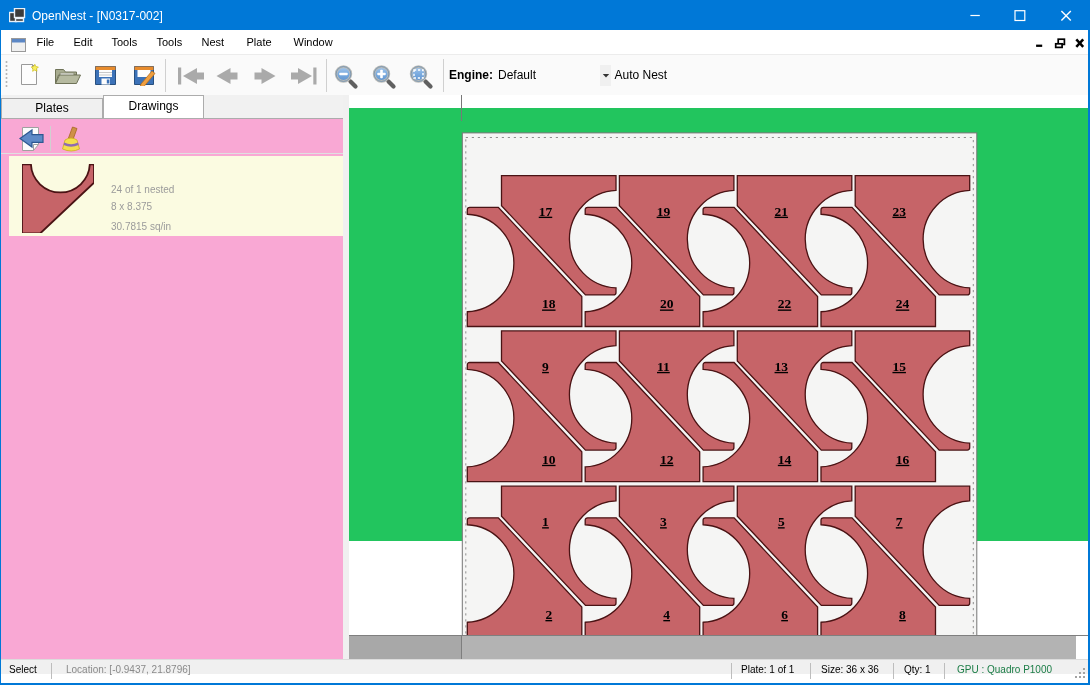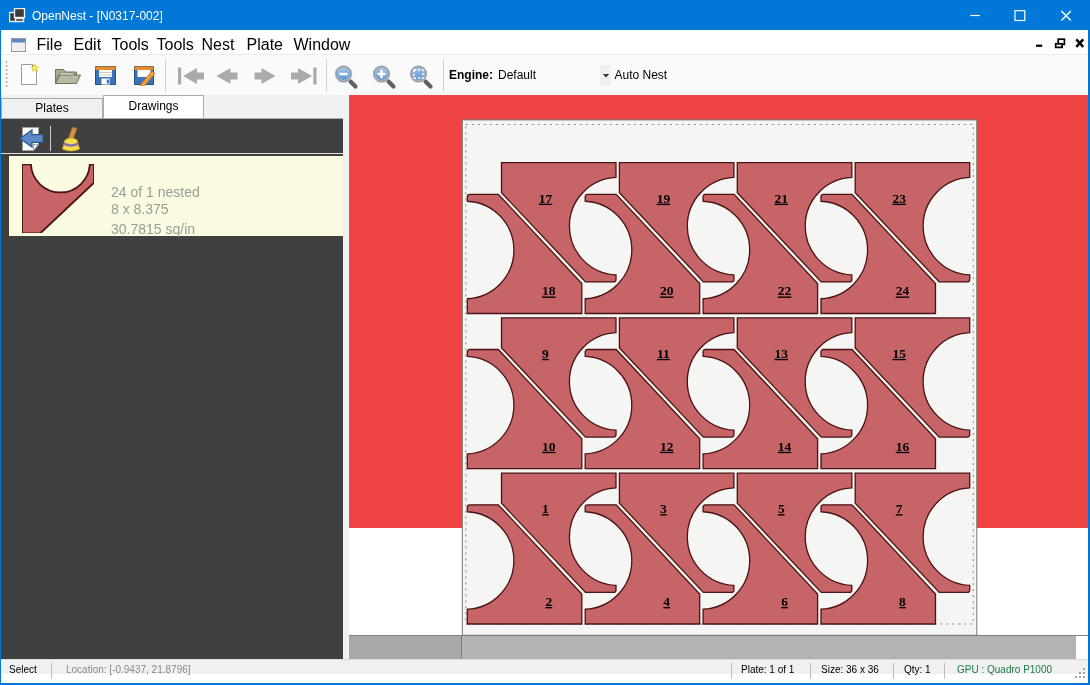--- a/index.html
+++ b/index.html
@@ -1,33 +1,33 @@
 <!DOCTYPE html>
 <html><head><meta charset="utf-8"><style>
 * { margin:0; padding:0; box-sizing:border-box; }
 html,body { width:1090px; height:685px; overflow:hidden; }
 body { font-family:"Liberation Sans",sans-serif; position:relative; background:#fff; }
 .abs { position:absolute; }
 #titlebar { left:0; top:0; width:1090px; height:30px; background:#0078d7; }
 #title-text { left:32px; top:8.5px; color:#fff; font-size:12px; }
 #menubar { left:1px; top:30px; width:1088px; height:24px; background:#fff; }
-.menu-item { top:6px; font-size:16px; color:#000; }
+.menu-item { top:6px; font-size:11px; color:#000; }
 #toolbar { left:1px; top:54px; width:1088px; height:41px; background:#fafafa; border-top:1px solid #ececec; }
 .tsep { position:absolute; top:4px; height:33px; width:1px; background:#d0d0d0; }
-#leftpanel { left:1px; top:95px; width:342px; height:564.4px; background:#404040; }
+#leftpanel { left:1px; top:95px; width:342px; height:564.4px; background:#f9a8d4; }
 #tabline { position:absolute; left:0; top:22.5px; width:342px; height:1px; background:#acacac; }
 .tab { position:absolute; font-size:12px; text-align:center; }
 #tab-plates { left:0px; top:2.5px; width:102px; height:20px; background:#f0f0f0; border:1px solid #acacac; border-bottom:none; line-height:19px; }
 #tab-drawings { left:102px; top:0px; width:101px; height:23px; background:#fff; border:1px solid #acacac; border-bottom:none; line-height:21px; z-index:2; }
 #lp-sep { position:absolute; left:0; top:57.6px; width:342px; height:1px; background:#e0e0e0; }
 #item { position:absolute; left:8px; top:60.5px; width:334px; height:80.5px; background:#fbfbe1; }
 #item .t1 { position:absolute; left:102px; top:6.5px; font-size:13.2px; font-weight:bold; color:#000; }
-#item .t2 { position:absolute; left:102px; font-size:14px; color:#9b9b9b; }
+#item .t2 { position:absolute; left:102px; font-size:10px; color:#9b9b9b; }
 #splitter { left:343px; top:95px; width:5.7px; height:564.4px; background:#f0f0f0; }
-#canvas { left:348.7px; top:95px; width:739.3px; height:433px; background:#ef4444; }
+#canvas { left:348.7px; top:108px; width:739.3px; height:433px; background:#22c55e; }
 #hstrip { left:348.7px; top:635.8px; width:739.3px; height:23.6px; background:#b3b3b3; }
 #hthumb { left:348.7px; top:635.8px; width:112.8px; height:23.6px; background:#a8a8a8; }
 #statusbar { left:1px; top:659.4px; width:1088px; height:15px; background:#f0f0f0; border-top:1px solid #dcdcdc; font-size:10px; }
 #statusbar .sep { position:absolute; top:3px; height:16px; width:1px; background:#bdbdbd; }
 .sbtext { position:absolute; top:4px; color:#000; }
 .sbgray { color:#8a8a8a; }
 #win-borders { left:0; top:0; width:1090px; height:685px; border-left:1px solid #0078d7; border-right:2px solid #0078d7; border-bottom:2px solid #0078d7; pointer-events:none; z-index:50; }
 svg text { font-family:"Liberation Serif",serif; font-weight:bold; font-size:13.5px; fill:#000; text-decoration:underline; }
 </style></head><body>
 

